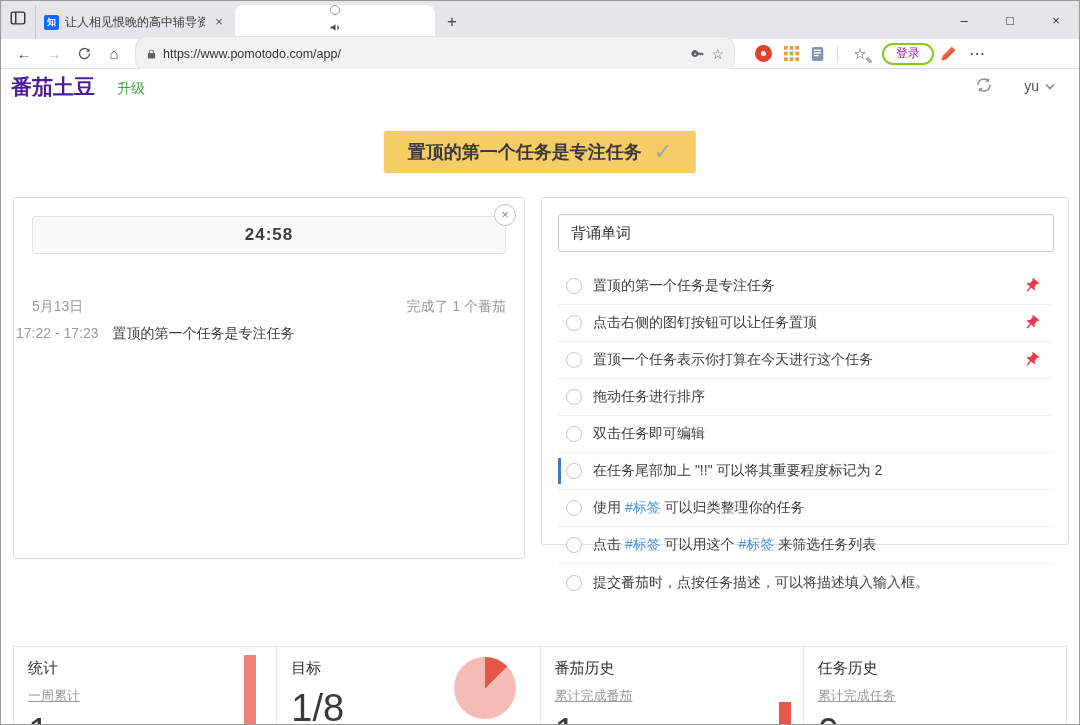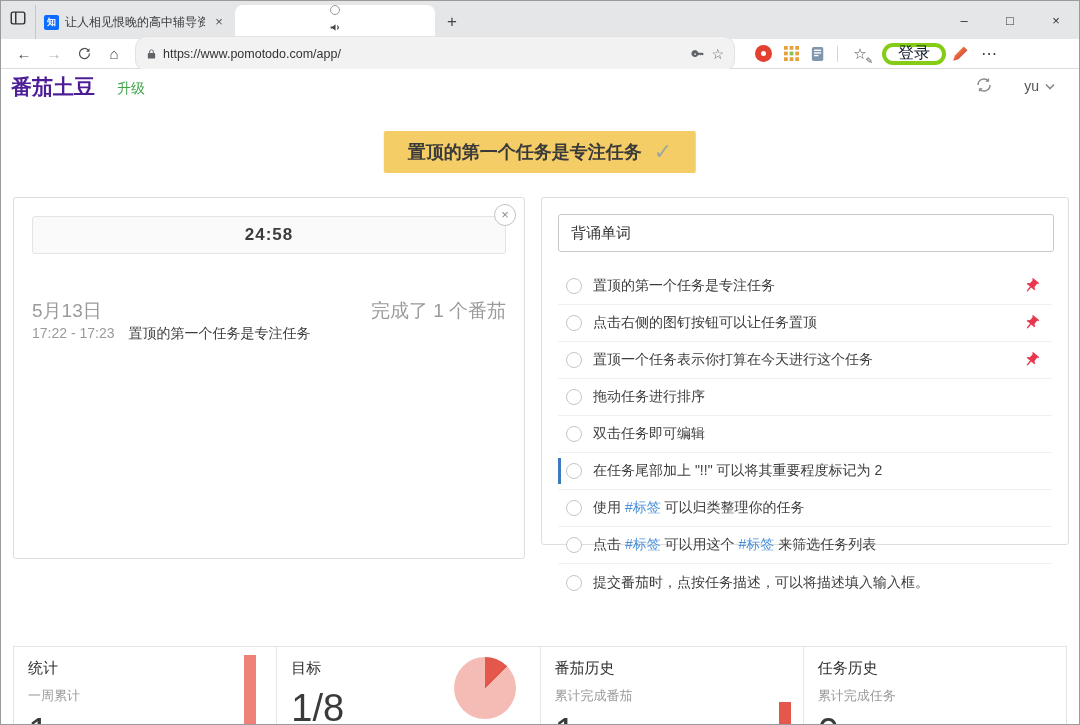--- a/index.html
+++ b/index.html
@@ -29,21 +29,21 @@
   .nav-btn.disabled { color:#B5B5B5; }
   .addressbar { flex:1; max-width:600px; height:24px; background:#F2F2F2; border:1px solid #E2E2E2; border-radius:12px; display:flex; align-items:center; padding:17px 10px; gap:6px; margin:4px 4px; cursor:text; }
   .url-text { font-size:12.5px; color:#333; flex:1; white-space:nowrap; overflow:hidden; }
   .addr-icon { display:flex; align-items:center; color:#5F6368; font-size:14px; cursor:pointer; }
   .nav-right { display:flex; align-items:center; gap:12px; margin-left:12px; }
   .ext-red { width:17px; height:17px; border-radius:50%; background:#E3402F; position:relative; cursor:pointer; }
   .ext-red::after { content:""; position:absolute; inset:6px; background:#fff; border-radius:50%; }
   .v-sep { width:1px; height:16px; background:#D5D5D5; }
   .fav-edit { position:relative; font-size:15px; color:#4A4A4A; width:20px; text-align:center; cursor:pointer; }
   .fav-edit .pen { position:absolute; right:-3px; bottom:-3px; font-size:9px; }
-  .login-btn { height:22px; padding:0 12px; border:4px solid #84cc16; border-radius:12px; color:#0f172a; font-size:16px; display:flex; align-items:center; background:#fff; cursor:pointer; }
+  .login-btn { height:22px; padding:0 12px; border:2px solid #84cc16; border-radius:12px; color:#a21caf; font-size:12px; display:flex; align-items:center; background:#fff; cursor:pointer; }
   .login-pen { margin-left:-7px; display:flex; cursor:pointer; }
   .more-btn { font-size:16px; color:#444; letter-spacing:1px; cursor:pointer; }
   .icon-btn { display:flex; align-items:center; cursor:pointer; }
 
   
   .page { position:relative; flex:1; background:#fff; overflow:hidden; }
 
   .app-title { position:absolute; left:10px; top:4px; font-size:21px; font-weight:bold; color:#4c1d95; }
   .upgrade { position:absolute; left:116px; top:11px; font-size:14px; color:var(--upgrade-green); cursor:pointer; }
   .sync { position:absolute; right:86px; top:7px; cursor:pointer; }
@@ -51,40 +51,40 @@
 
   .banner { position:absolute; left:50%; transform:translateX(-50%); top:62px; height:42px; background:var(--accent-yellow); display:flex; align-items:center; padding:0 24px; font-size:18px; font-weight:bold; color:#3A3A3A; border-radius:2px; white-space:nowrap; }
   .banner .check { color:#9AA79F; font-size:22px; margin-left:12px; }
 
   .card { position:absolute; background:#fff; border:1px solid #DEDEDE; border-radius:3px; }
   .timer-card { left:12px; top:128px; width:512px; height:362px; }
   .task-card  { left:540px; top:128px; width:528px; height:348px; }
 
   .timer-display { position:absolute; left:18px; right:18px; top:18px; height:38px; background:#FAFAFA; border:1px solid #E4E4E4; border-radius:3px; text-align:center; line-height:36px; font-size:17px; font-weight:bold; color:#3C3C3C; letter-spacing:1px; }
   .timer-close { position:absolute; top:6px; right:8px; width:22px; height:22px; border:1px solid #C2C2C2; border-radius:50%; background:#fff; color:#8A8A8A; font-size:13px; text-align:center; line-height:20px; cursor:pointer; z-index:2; }
-  .hist-row1 { position:absolute; left:18px; right:18px; top:100px; display:flex; justify-content:space-between; font-size:19px; color:#9B9B9B; }
-  .hist-row2 { position:absolute; left:18px; top:127px; font-size:14px; color:#3C3C3C; display:flex; gap:14px; }
+  .hist-row1 { position:absolute; left:18px; right:18px; top:100px; display:flex; justify-content:space-between; font-size:14px; color:#9B9B9B; }
+  .hist-row2 { position:absolute; left:2px; top:127px; font-size:14px; color:#3C3C3C; display:flex; gap:14px; }
   .hist-time { color:#9B9B9B; }
 
   .task-input { position:absolute; left:16px; top:16px; width:496px; height:38px; border:1px solid #C9C9C9; border-radius:3px; padding:0 12px; font-size:15px; color:#333; font-family:inherit; outline:none; background:#fff; }
   .task-list { position:absolute; left:16px; right:16px; top:70px; }
   .task-row { position:relative; height:37px; display:flex; align-items:center; padding-left:8px; border-bottom:1px solid #F0F0F0; font-size:14px; color:#3C3C3C; cursor:pointer; }
   .task-row:last-child { border-bottom:none;text-align:right; }
   .task-check { width:16px; height:16px; border:1px solid #C6C6C6; border-radius:50%; margin-right:11px; flex-shrink:0; background:#fff; cursor:pointer; }
   .task-text { white-space:nowrap; overflow:hidden; }
   .tlink { color:var(--link-blue); cursor:pointer; }
   .task-row.priority::before { content:""; position:absolute; left:0; top:5px; bottom:5px; width:3px; background:var(--priority-blue); }
   .task-pin { position:absolute; right:12px; top:50%; transform:translateY(-50%); display:flex; color:var(--pin-red); cursor:pointer; }
   .task-pin svg { transform:rotate(40deg); }
 
   .stats { position:absolute; left:12px; right:12px; top:577px; height:200px; border:1px solid #E3E3E3; display:flex; background:#fff; }
   .stat-card { flex:1; position:relative; padding:12px 0 0 14px; border-right:1px solid #E7E7E7; overflow:hidden; }
   .stat-card:last-child { border-right:none; }
   .stat-title { font-size:15px; color:#2F2F2F; margin-bottom:9px; }
-  .stat-sub { font-size:13px; color:#9B9B9B; }
+  .stat-sub { font-size:13px; color:#9B9B9B;text-decoration:underline; }
   .stat-value { font-size:38px; color:#3A3A3A; margin-top:6px; }
   .bar-tall { position:absolute; right:20px; top:8px; width:12px; height:190px; background:var(--chart-pink); }
   .pie { position:absolute; right:24px; top:10px; width:62px; height:62px; border-radius:50%; background:conic-gradient(var(--chart-red) 0deg 45deg, #F5BCB6 45deg 360deg); }
   .bar-small { position:absolute; right:12px; top:55px; width:12px; height:145px; background:var(--chart-red); }
 </style>
 </head>
 <body>
 
 <div class="window">
 

